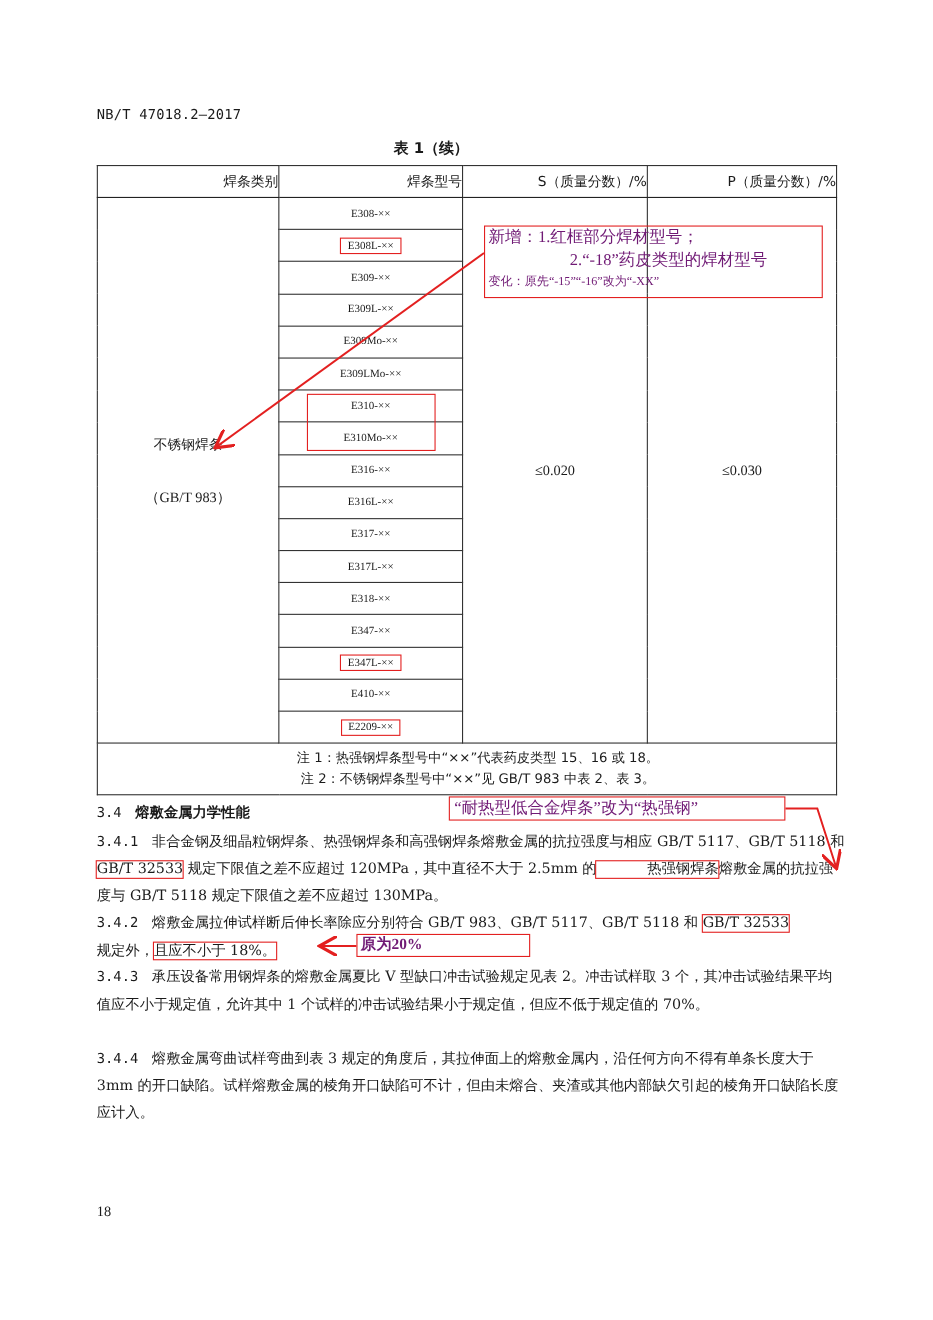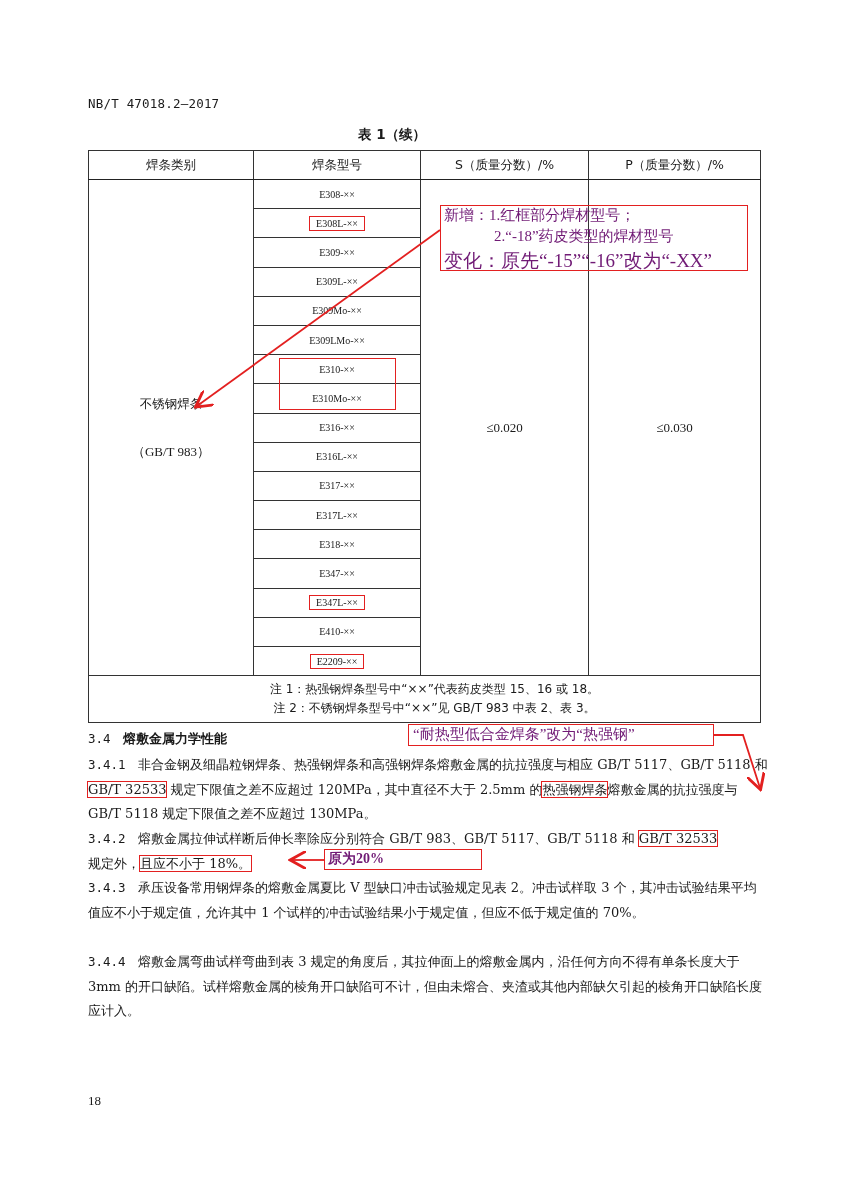--- a/index.html
+++ b/index.html
@@ -10,21 +10,21 @@
   .abs { position: absolute; text-align: center; }
   .header-code { left: 88px; top: 96px; font-family: "DejaVu Sans Mono", "Liberation Mono", monospace; font-size: 12.5px; letter-spacing: 0.2px; }
   .table-title { left: 0; width: 784px; top: 126px; text-align: center; font-family: "DejaVu Sans", sans-serif; font-size: 13.5px; font-weight: bold; }
 
   table.main {
     position: absolute; left: 88px; top: 150px; width: 672px;
     border-collapse: collapse; border: 1.6px solid #222; font-size: 12.5px;
     table-layout: fixed;
   }
   table.main th, table.main td { border: 1px solid #333; text-align: center; padding: 0; }
-  table.main th { height: 28px; font-weight: normal; font-family: "DejaVu Sans", sans-serif; font-size: 12.5px; }
+  table.main th { height: 28px; font-weight: normal; font-family: "DejaVu Sans", sans-serif; font-size: 12.5px; text-align: right; }
   table.main tr.hdr th { border-bottom: 1.5px solid #222; }
   table.main td.model { height: 28.2px; font-family: "Liberation Serif", serif; font-size: 10px; }
   .cat-label { line-height: 20px; font-family: "DejaVu Sans", sans-serif; font-size: 12.5px; }
   .cat-label .std { font-family: "Liberation Serif", serif; font-size: 13px; margin-top: 28px; }
   td.val { font-family: "Liberation Serif", serif; font-size: 13px; }
   td.notes { text-align: left; padding: 4px 0 4px 20px !important; font-family: "DejaVu Sans", sans-serif; font-size: 12px; line-height: 19px; border-top: 1.5px solid #222 !important; }
   .model-box { display: inline-block; border: 1.6px solid #e32020; padding: 1px 6px; font-family: Liberation Serif, serif; }
 
   .redbox { position: absolute; border: 1.8px solid #e32020; box-sizing: border-box; }
   .anno-text { color: #701a75; font-family: "Liberation Serif", "DejaVu Serif", serif; }
@@ -121,32 +121,32 @@
         <td colspan="4" class="notes">
           <div>注 1：热强钢焊条型号中“××”代表药皮类型 15、16 或 18。</div>
           <div>注 2：不锈钢焊条型号中“××”见 GB/T 983 中表 2、表 3。</div>
         </td>
       </tr>
     </tbody>
 </table>
 
 <div class="redbox" style="left:440px;top:205px;width:308px;height:66px;"></div>
 <div class="abs anno-text" style="left:444px;top:206px;font-size:15px;">新增：1.红框部分焊材型号；</div>
-<div class="abs anno-text" style="left:494px;top:227px;font-size:15px;">2.“-18”药皮类型的焊材型号</div>
-<div class="abs anno-text" style="left:444px;top:248px;font-size:19px;">变化：原先“-15”“-16”改为“-XX”</div>
+<div class="abs anno-text" style="left:518px;top:227px;font-size:15px;">2.“-18”药皮类型的焊材型号</div>
+<div class="abs anno-text" style="left:444px;top:248px;font-size:11px;">变化：原先“-15”“-16”改为“-XX”</div>
 
 <div class="sec" style="top:727px;">
   <span class="num">3.4</span>&nbsp;&nbsp;&nbsp;<span class="sec-title">熔敷金属力学性能</span>
 </div>
 
 <div class="redbox" style="left:408px;top:724px;width:306px;height:22px;"></div>
 <div class="abs anno-text" style="left:413px;top:725px;font-size:15px;">“耐热型低合金焊条”改为“热强钢”</div>
 
 <div class="sec para" style="top:753px;">
-  <span class="num">3.4.1</span>&nbsp;&nbsp;&nbsp;<span>非合金钢及细晶粒钢焊条、热强钢焊条和高强钢焊条熔敷金属的抗拉强度与相应 GB/T 5117、GB/T 5118 和 </span><span style="outline:1.8px solid #e32020;outline-offset:0px;">GB/T 32533</span><span> 规定下限值之差不应超过 120MPa，其中直径不大于 2.5mm 的</span><span style="outline:1.8px solid #e32020;">热强钢焊条</span><span>熔敷金属的抗拉强度与 GB/T 5118 规定下限值之差不应超过 130MPa。</span>
+  <span class="num">3.4.1</span>&nbsp;&nbsp;&nbsp;<span>非合金钢及细晶粒钢焊条、热强钢焊条和高强钢焊条熔敷金属的抗拉强度与相应 GB/T 5117、GB/T 5118 和 </span><span style="outline:1.8px solid #e32020;outline-offset:0px;">GB/T 32533</span><span> 规定下限值之差不应超过 120MPa，其中直径不大于 2.5mm 的</span><span style="outline:1.8px solid #e32020;padding-left:46px;">热强钢焊条</span><span>熔敷金属的抗拉强度与 GB/T 5118 规定下限值之差不应超过 130MPa。</span>
 </div>
 
 <div class="sec para" style="top:827px;">
   <span class="num">3.4.2</span>&nbsp;&nbsp;&nbsp;<span>熔敷金属拉伸试样断后伸长率除应分别符合 GB/T 983、GB/T 5117、GB/T 5118 和 </span><span style="outline:1.8px solid #e32020;">GB/T 32533</span><br><span>规定外，</span><span style="outline:1.8px solid #e32020;">且应不小于 18%。</span>
 </div>
 
 <div class="redbox" style="left:324px;top:849px;width:158px;height:21px;"></div>
 <div class="abs anno-text" style="left:328px;top:850px;font-size:14px;font-weight:bold;">原为20%</div>
 
 <div class="sec para" style="top:876px;">

